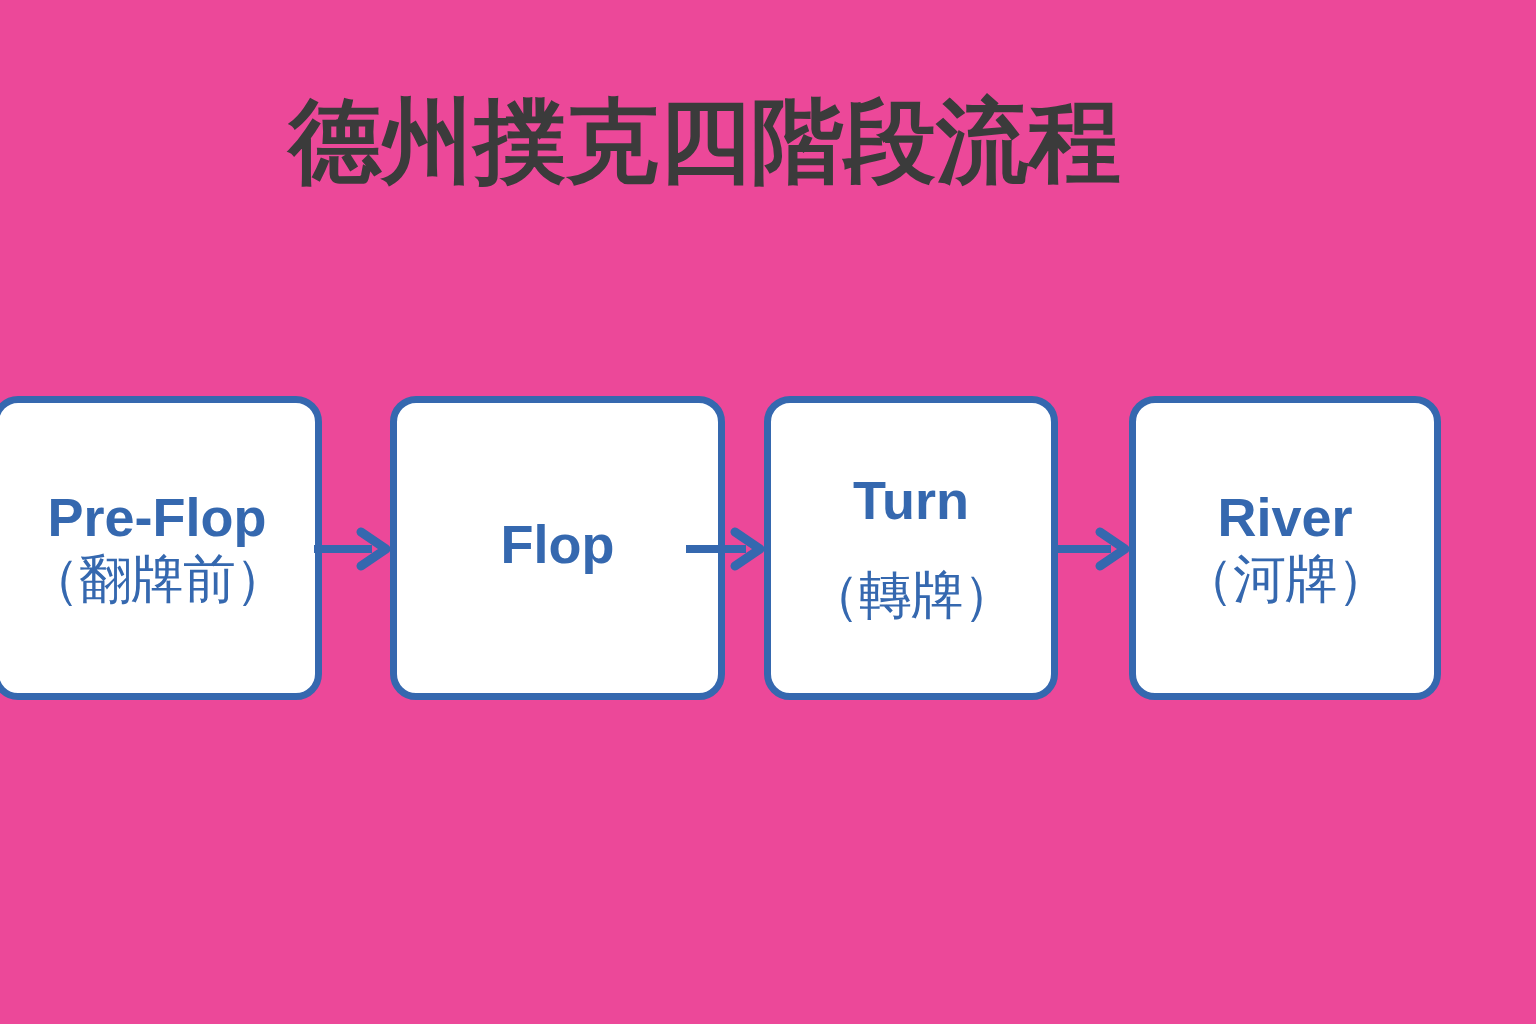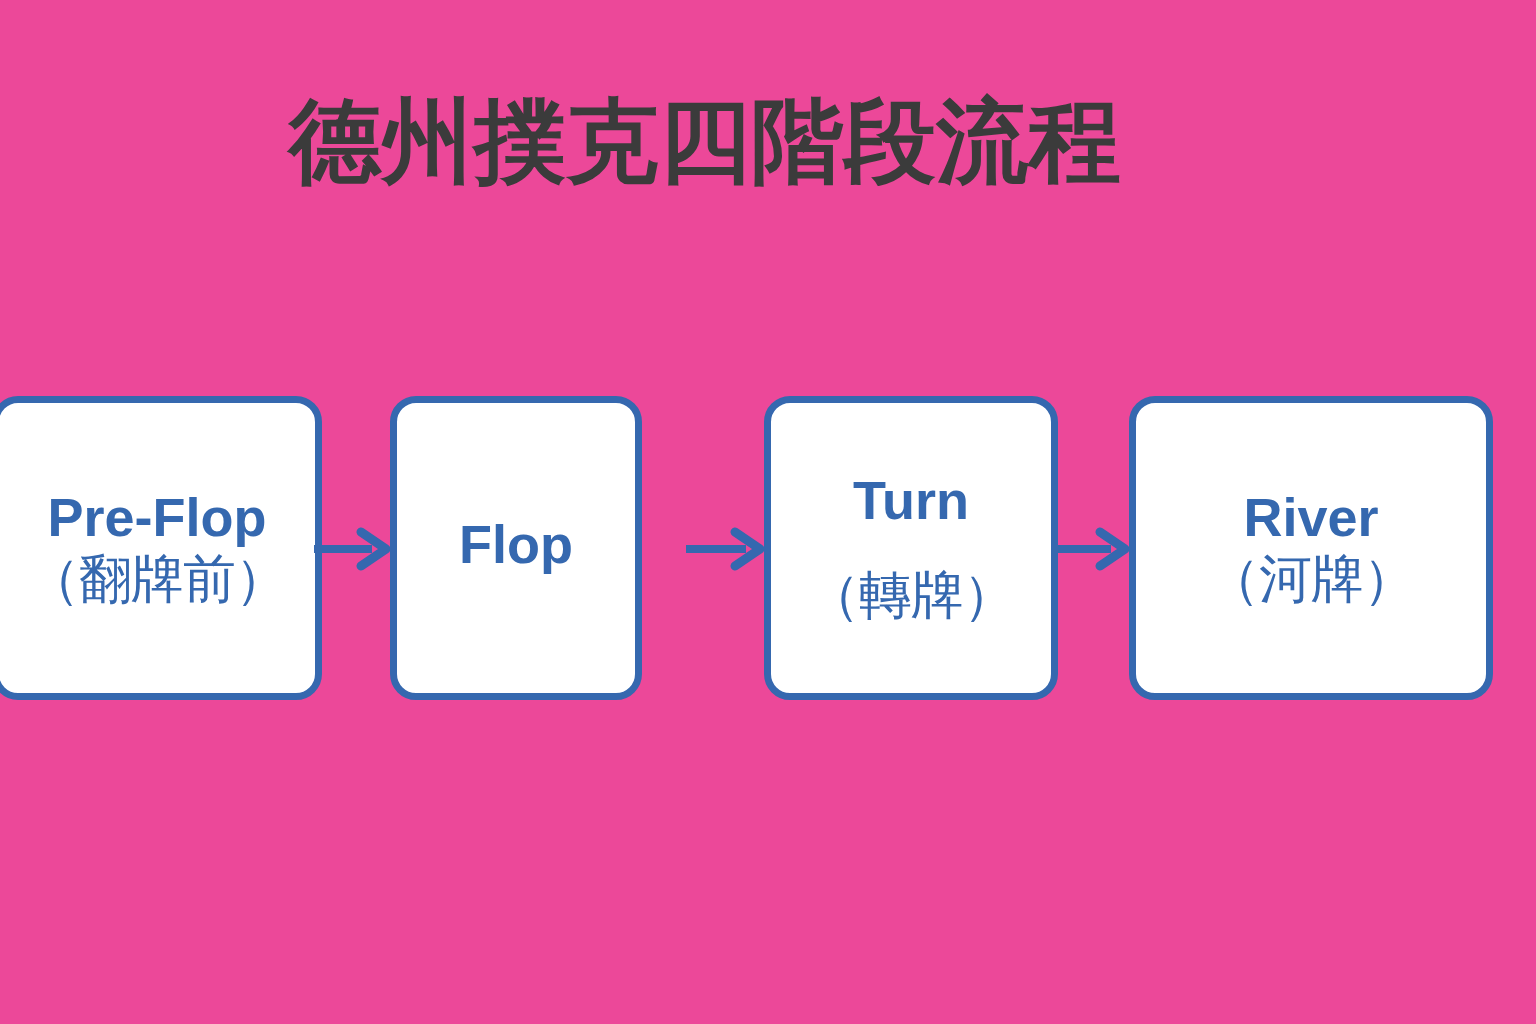--- a/index.html
+++ b/index.html
@@ -77,23 +77,23 @@
     font-size: 53px;
     font-weight: 400;
     color: #3568AF;
     line-height: 1.05;
     white-space: nowrap;
     letter-spacing: -1px;
   }
 
   
   .box-0 { left: -8px;   width: 330px; }
-  .box-1 { left: 390px;  width: 252px; }
+  .box-1 { left: 390px;  width: 335px; }
   .box-2 { left: 764px;  width: 294px; gap: 33px; }
-  .box-3 { left: 1129px; width: 364px; }
+  .box-3 { left: 1129px; width: 312px; }
 
   
   .arrow {
     position: absolute;
     top: 131px;         
     height: 44px;
     display: block;
   }
   .arrow-0 { left: 314px;  width: 80px; }
   .arrow-1 { left: 686px;  width: 82px; }

